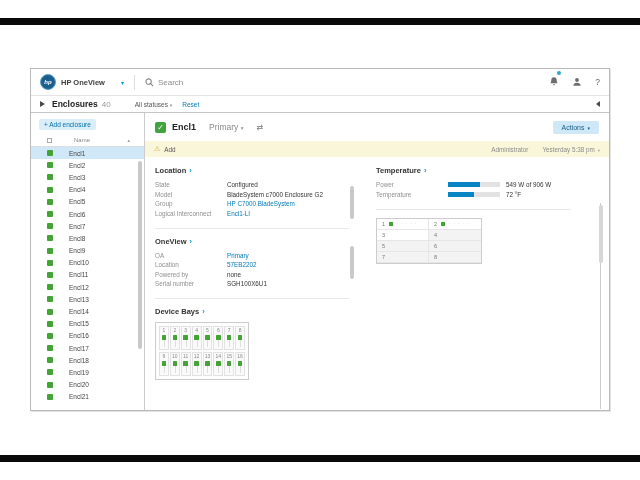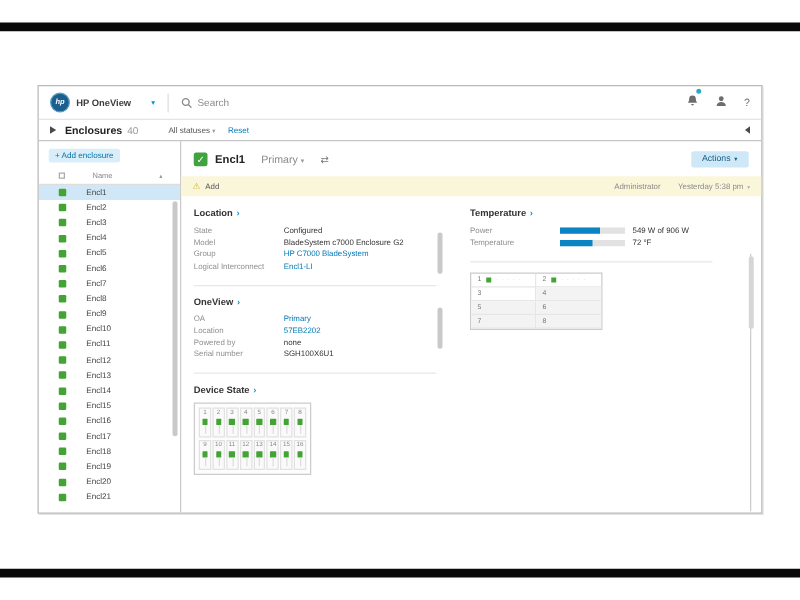--- a/index.html
+++ b/index.html
@@ -313,21 +313,21 @@
                     <span class="val">none</span>
                   </div>
                   <div class="kv">
                     <span class="lbl">Serial number</span>
                     <span class="val">SGH100X6U1</span>
                   </div>
                 </div>
             </div>
 
             <div class="section">
-              <div class="sec-h"><span>Device State</span><span class="sec-arrow">›</span></div>
+              <div class="sec-h"><span>Device Bays</span><span class="sec-arrow">›</span></div>
               <div class="bay-box">
                 <div class="bay-row">
 
                 <div class="bay">
                       <span class="num">1</span>
                       <span class="bsq"></span>
                     </div>
                     <div class="bay">
                       <span class="num">2</span>
                       <span class="bsq"></span>

